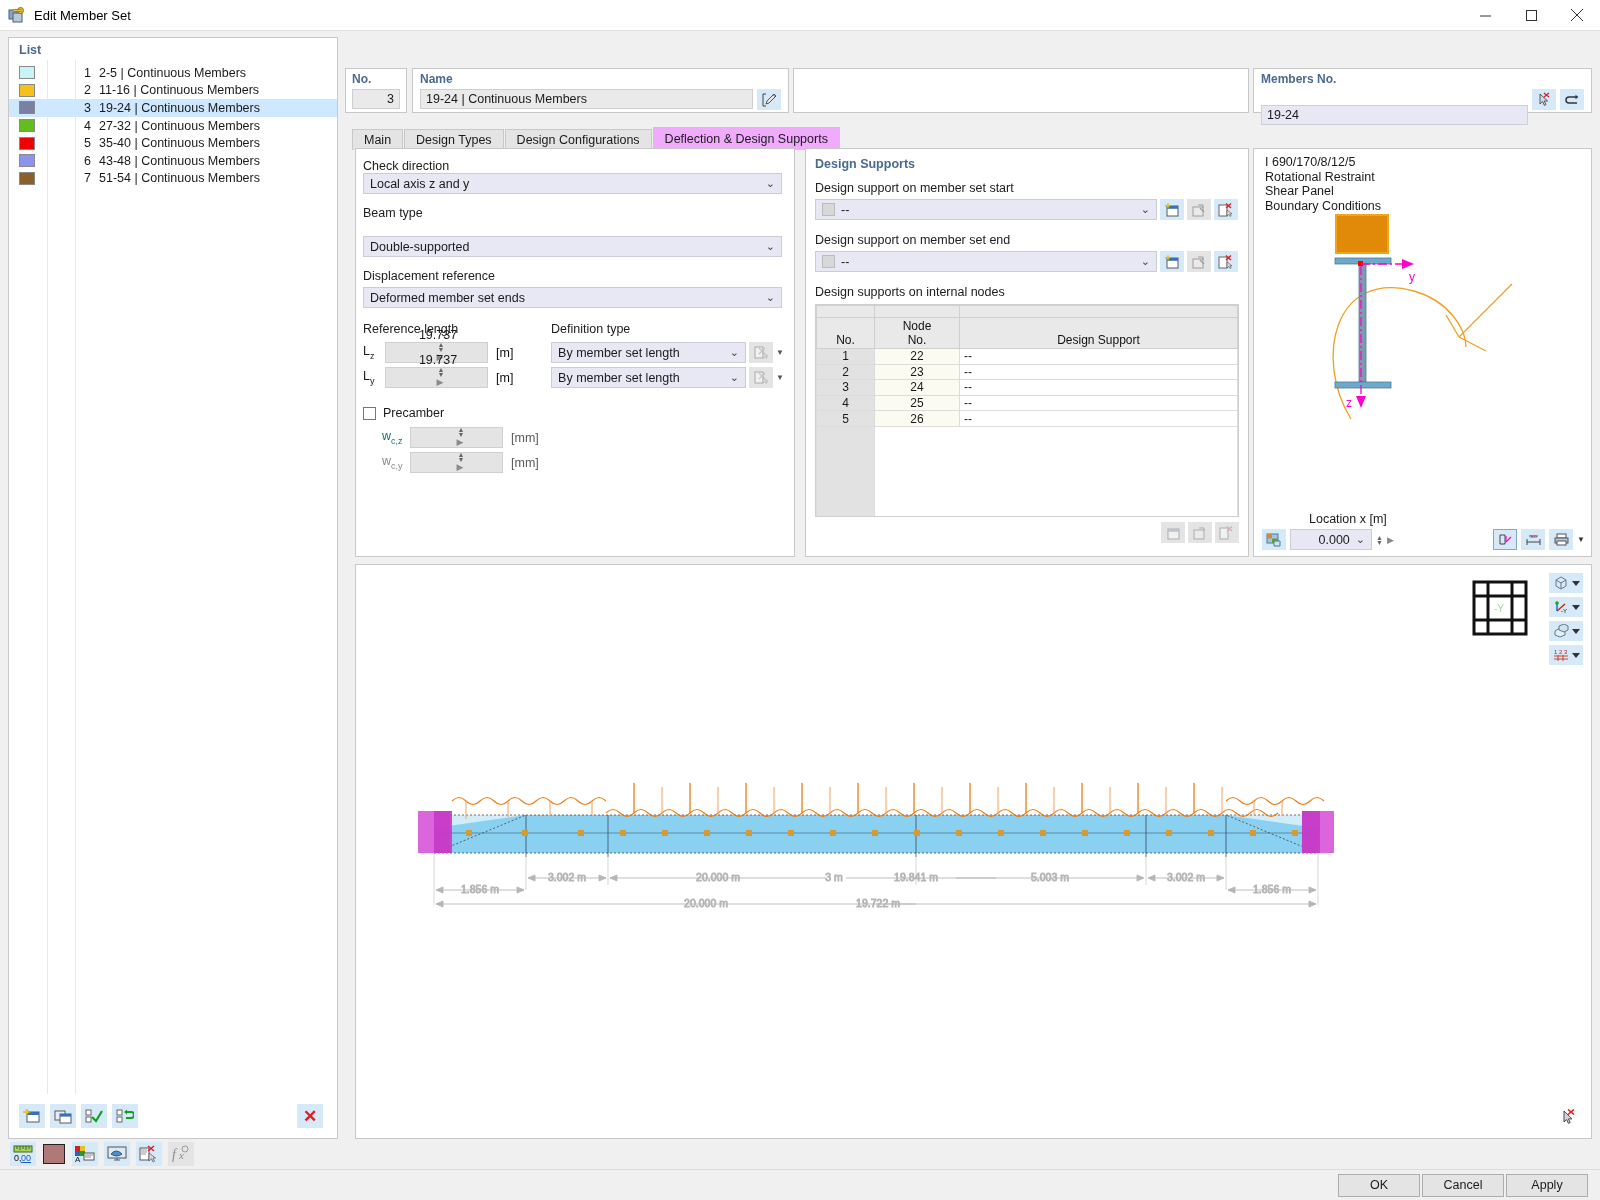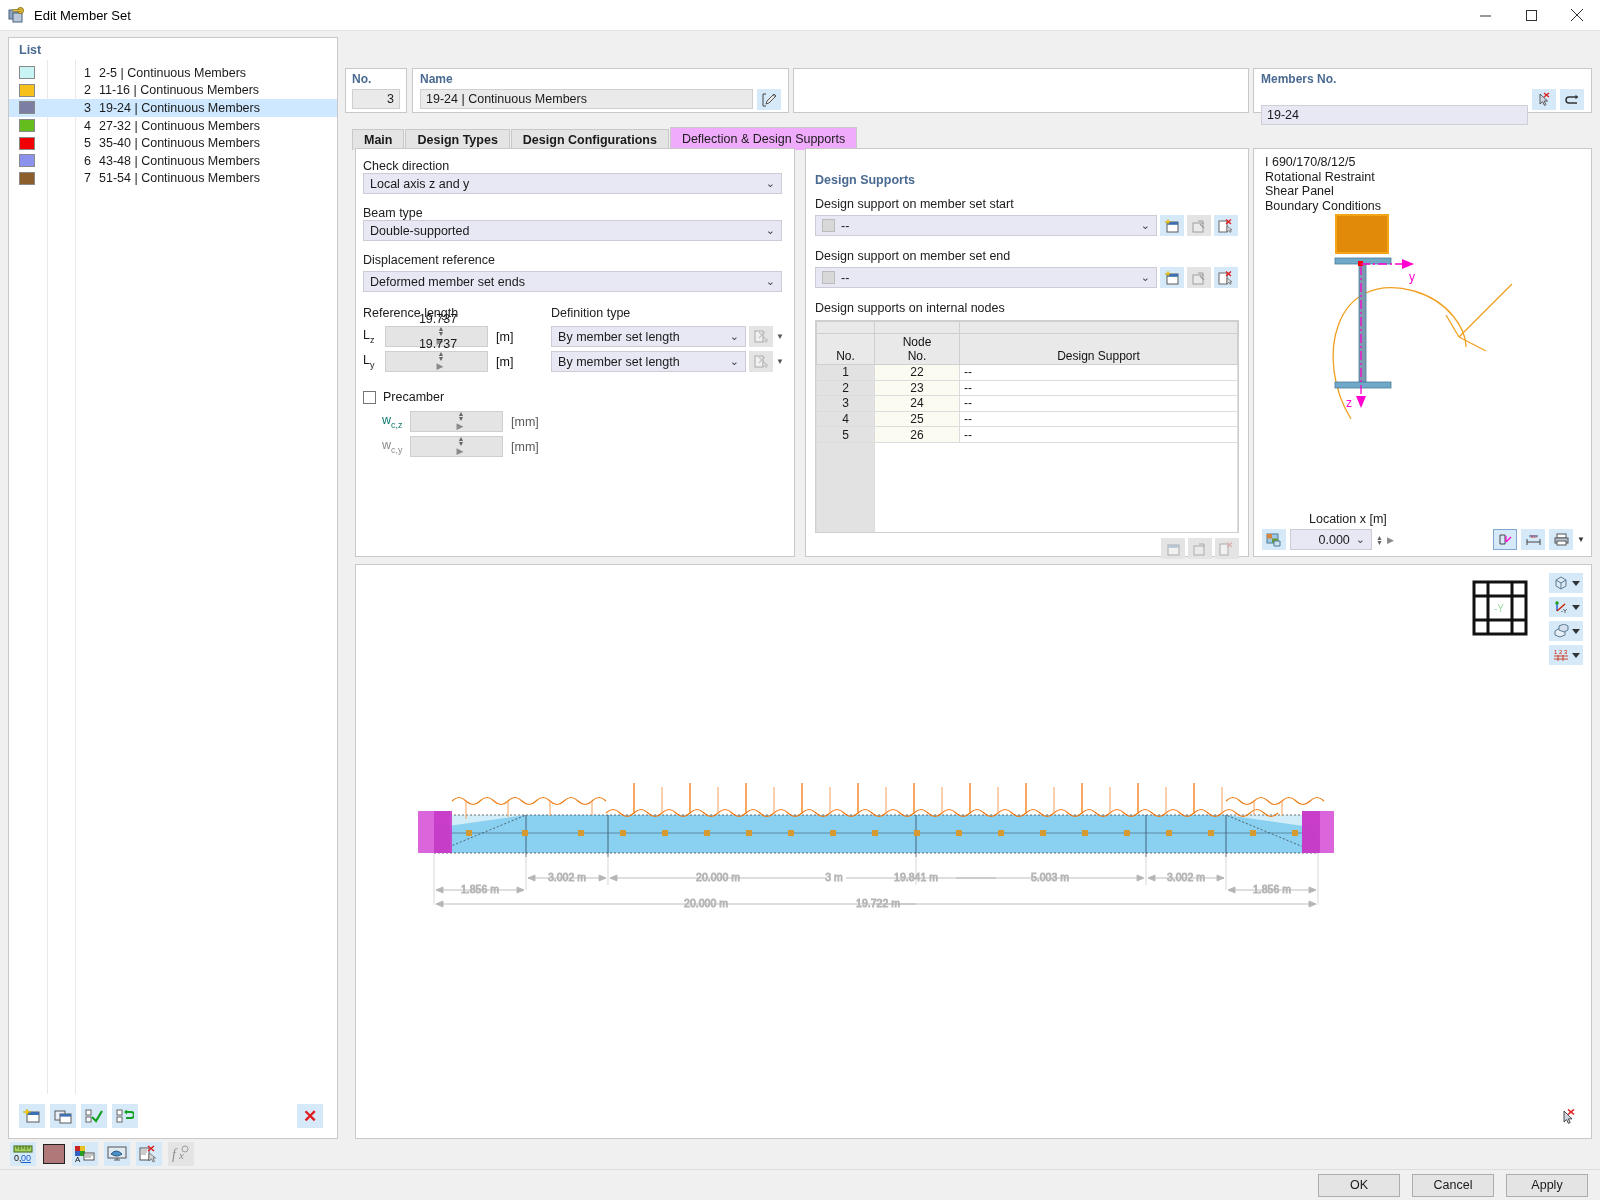--- a/index.html
+++ b/index.html
@@ -76,21 +76,21 @@
   .lav-input{
     height:20px; background:#e7e8f4; border:1px solid #cfcfd8;
     display:flex; align-items:center; padding:0 5px; font-size:12.5px;
   }
 
   
   .tabs{ position:absolute; left:352px; top:96px; display:flex; align-items:flex-end; }
   .tab{
     height:21px; padding:0 11px; display:flex; align-items:center;
     background:#e4e4e4; border:1px solid #c8c8c8; border-bottom:none;
-    font-size:12.5px; margin-right:1px;font-weight:bold;
+    font-size:12.5px; margin-right:1px;
   }
   .tab.active{ background:#f0abfc; height:23px; font-weight:normal; }
 
   
   .pnl{
     position:absolute; background:#fff; border:1px solid #c8c8c8; top:117px;
   }
   .pnl-deflect{ left:355px; width:440px; height:409px; }
   .pnl-supports{ left:805px; width:444px; height:409px; }
   .pnl-preview{ left:1253px; width:339px; height:409px; }
@@ -138,21 +138,21 @@
     background:#fff; border:1px solid #c8c8c8;
   }
 
   
   .btm-tools{
     position:absolute; left:0; right:0; bottom:31px; height:30px;
     background:#f0f0f0; display:flex; align-items:center; padding-left:10px; gap:6px;
   }
   .btm-buttons{
     position:absolute; left:0; right:0; bottom:0; height:31px; background:#f0f0f0;
-    display:flex; align-items:center; justify-content:flex-end; padding-right:12px; gap:12px;
+    display:flex; align-items:center; justify-content:flex-end; padding-right:12px; gap:2px;
     border-top:1px solid #dcdcdc;
   }
   .dlgbtn{
     width:82px; height:23px; background:#e4e4e4; border:1px solid #adadad;
     display:flex; align-items:center; justify-content:center; font-size:12.5px;
   }
 
   .viewtools{ position:absolute; right:8px; top:8px; display:flex; flex-direction:column; gap:4px;}
   .vtbtn{ width:34px;height:20px;background:#d6e9f8;display:flex;align-items:center;
           justify-content:center; gap:2px;}
@@ -331,21 +331,21 @@
   <div class="pnl pnl-deflect">
 
     <div style="padding:10px 12px 0 7px;">
       <div class="sec-label">Check direction</div>
       <div class="combo" style="margin-top:0;">
         <span>Local axis z and y</span>
         <span class="chev">⌄</span>
       </div>
 
       <div class="sec-label" style="margin-top:12px;">Beam type</div>
-      <div class="combo" style="margin-top:0;">
+      <div class="combo" style="margin-top:16px;">
         <span>Double-supported</span>
         <span class="chev">⌄</span>
       </div>
 
       <div class="sec-label" style="margin-top:12px;">Displacement reference</div>
       <div class="combo" style="margin-top:4px;">
         <span>Deformed member set ends</span>
         <span class="chev">⌄</span>
       </div>
     </div>
@@ -438,21 +438,21 @@
               <span>▼</span>
             </span>
           <span class="play">▶</span>
         </span>
         <span class="unit" style="margin-left:8px;color:#5a5a5a;">[mm]</span>
       </div>
     </div>
   </div>
 
   <div class="pnl pnl-supports">
-    <div style="padding:24px 10px 0 9px;">
+    <div style="padding:8px 10px 0 9px;">
       <span class="pnl-title">Design Supports</span>
     </div>
 
     <div style="padding:10px 10px 0 9px;">
       <div class="sec-label">Design support on member set start</div>
       <div style="display:flex; align-items:center; margin-top:4px; gap:3px;">
         <span class="combo" style="flex:1;">
           <span class="sw"></span>
           <span>--</span>
           <span class="chev">⌄</span>

